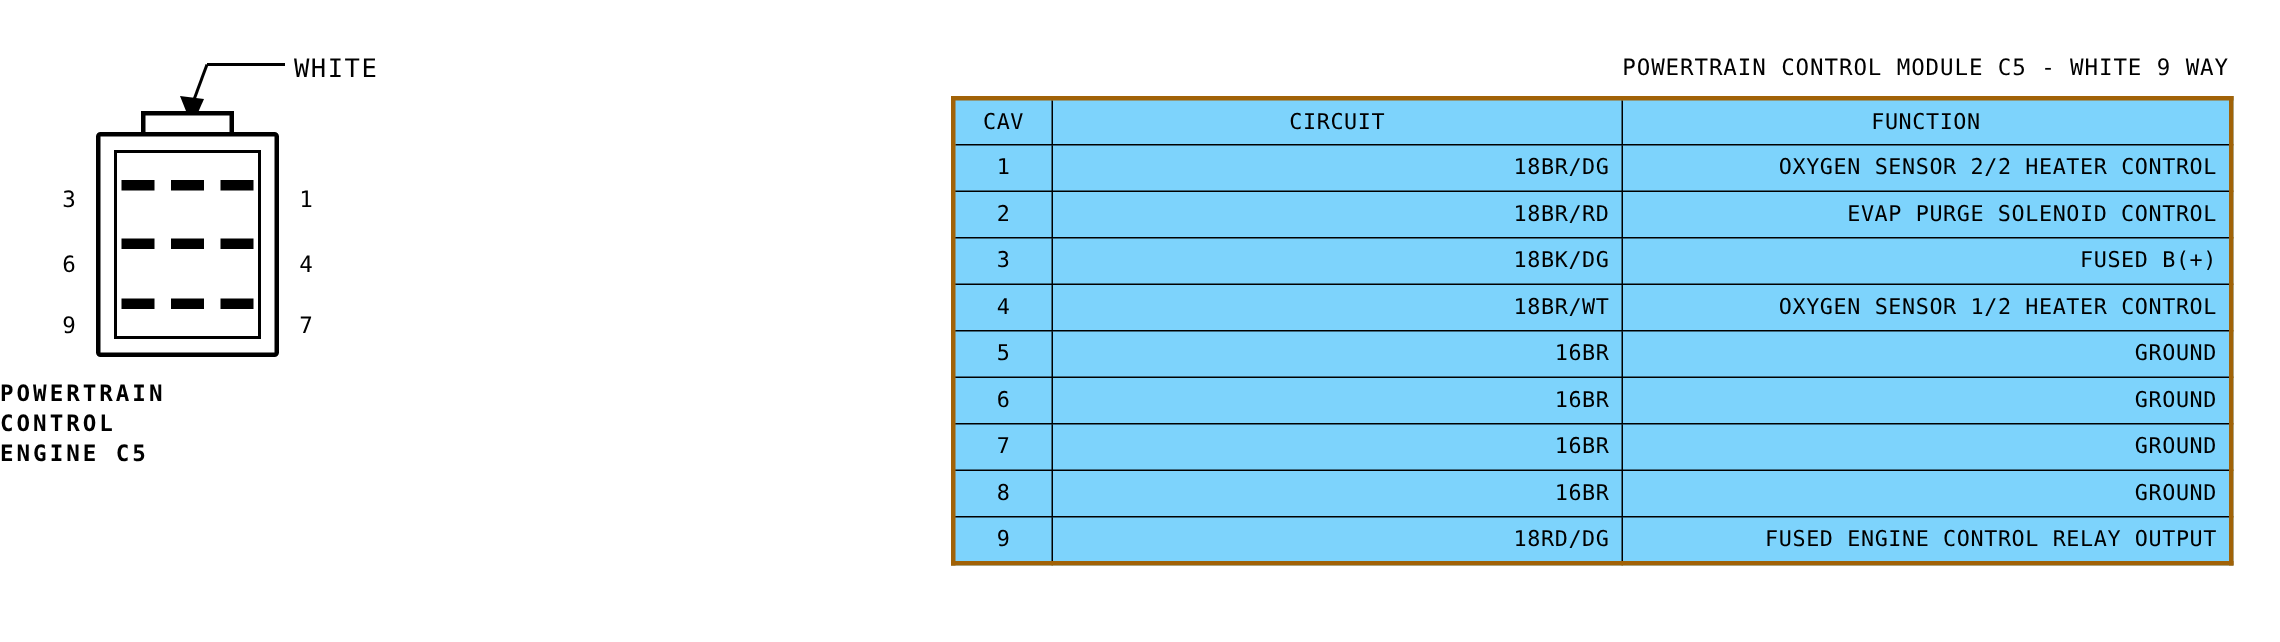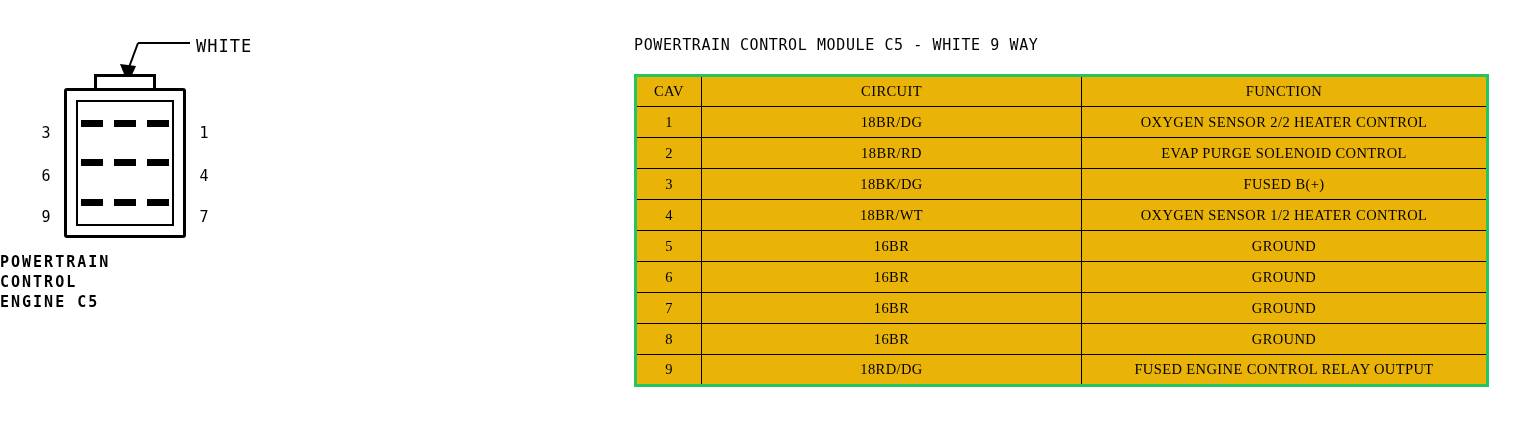--- a/index.html
+++ b/index.html
@@ -112,49 +112,48 @@
   
   #pinout-panel {
     position: absolute;
     left: 634px;
     top: 36px;
     width: 852px;
   }
   .table-title {
     font-size: 15px;
     letter-spacing: 0.6px;
-    text-align: left;
-    margin-bottom: 20px;
+    text-align: right;
+    margin-bottom: 10px;
     white-space: nowrap;
   }
   table.pinout {
     border-collapse: collapse;
     width: 852px;
-    border: 3px solid #22c55e;
+    border: 3px solid #a16207;
     table-layout: fixed;
-    background: #eab308;
-    font-family: Liberation Serif, serif;
+    background: #7dd3fc;
   }
   table.pinout th,
   table.pinout td {
     border: 1.5px solid #000;
     height: 31px;
     font-size: 14.5px;
     font-weight: normal;
     letter-spacing: 0.4px;
     padding: 0 8px;
     box-sizing: border-box;
   }
   table.pinout col.c-cav  { width: 66px; }
   table.pinout col.c-circ { width: 380px; }
   table.pinout col.c-func { width: 406px; }
 
   th.h-cav, th.h-circ, th.h-func { text-align: center; }
   td.cav { text-align: center; }
-  td.circ, td.func { text-align: center; }
+  td.circ, td.func { text-align: right; }
 </style>
 </head>
 <body>
 
 <div id="connector-diagram">
 
   <svg width="300" height="428" viewBox="0 0 300 428" style="position:absolute;left:0;top:0;">
     <line x1="190" y1="43" x2="138" y2="43" stroke="#000" stroke-width="2"></line>
     <line x1="138" y1="43" x2="128" y2="70" stroke="#000" stroke-width="2"></line>
     <polygon points="128,84 120,64 136,66" fill="#000"></polygon>

